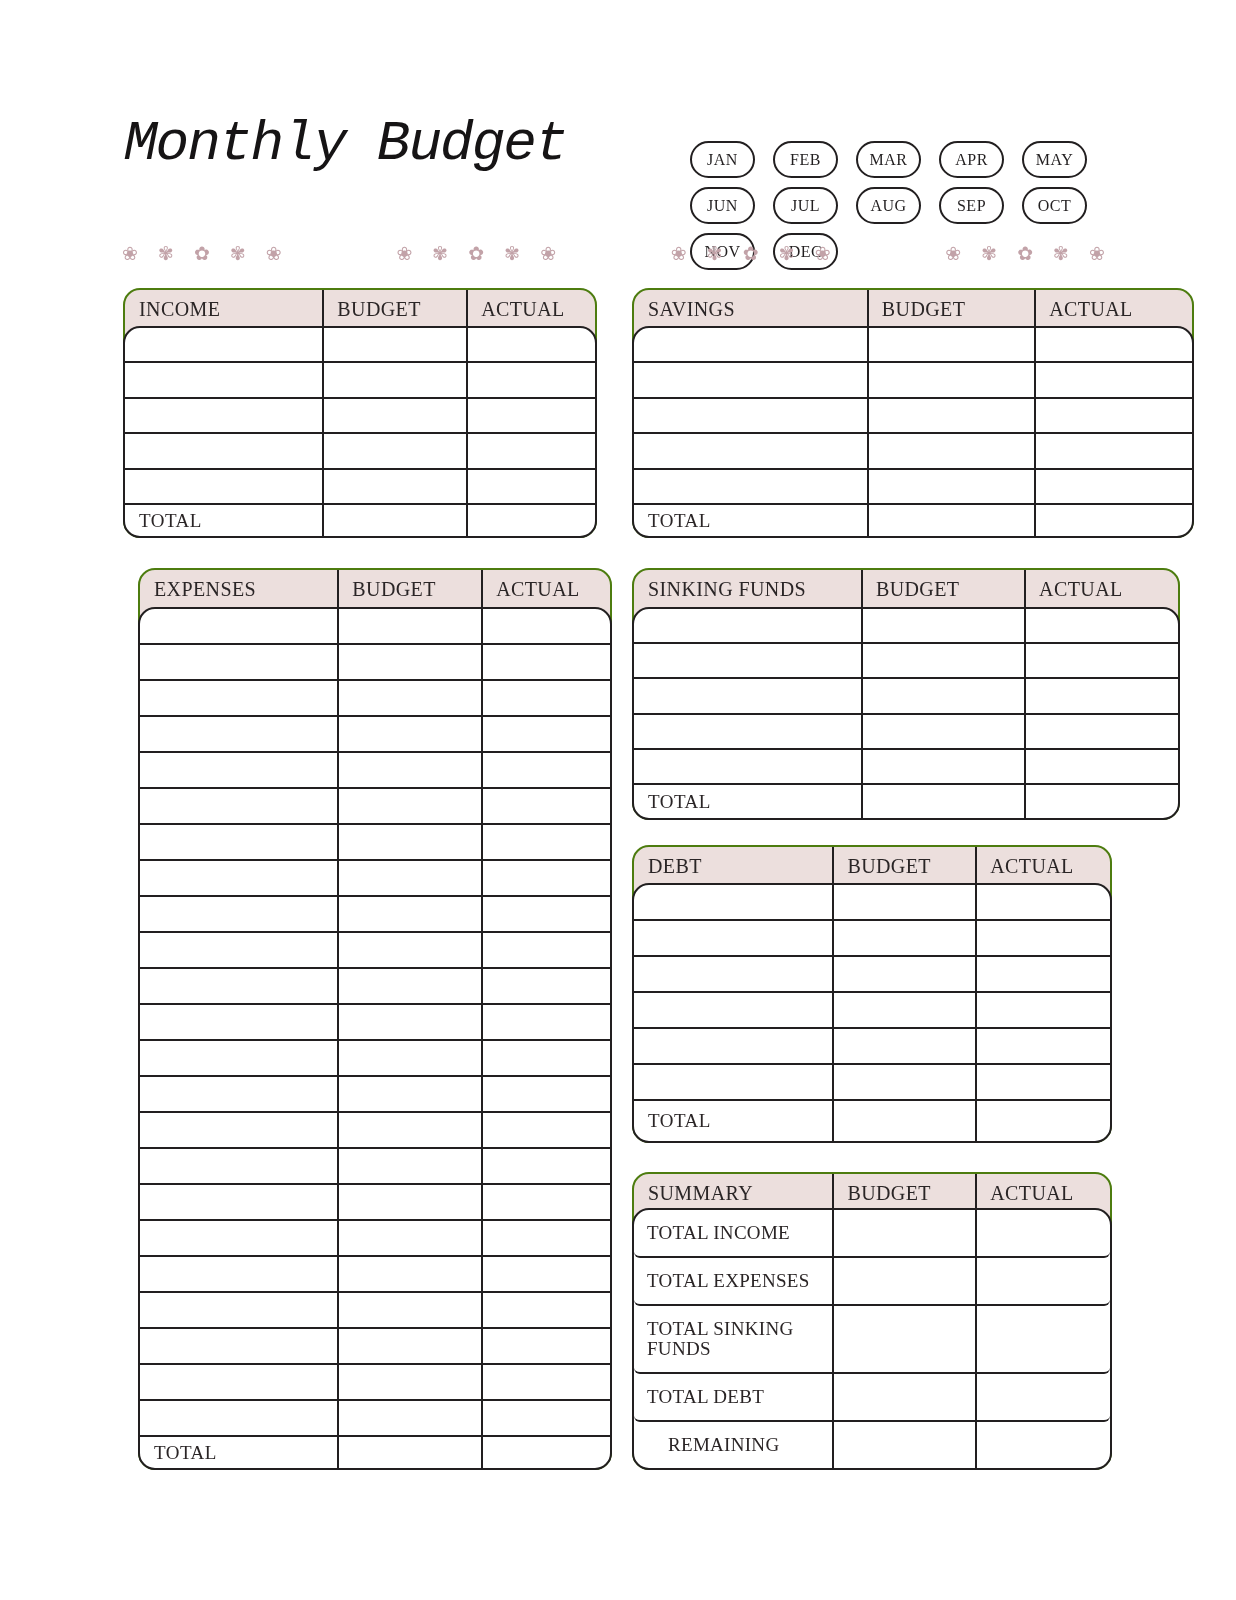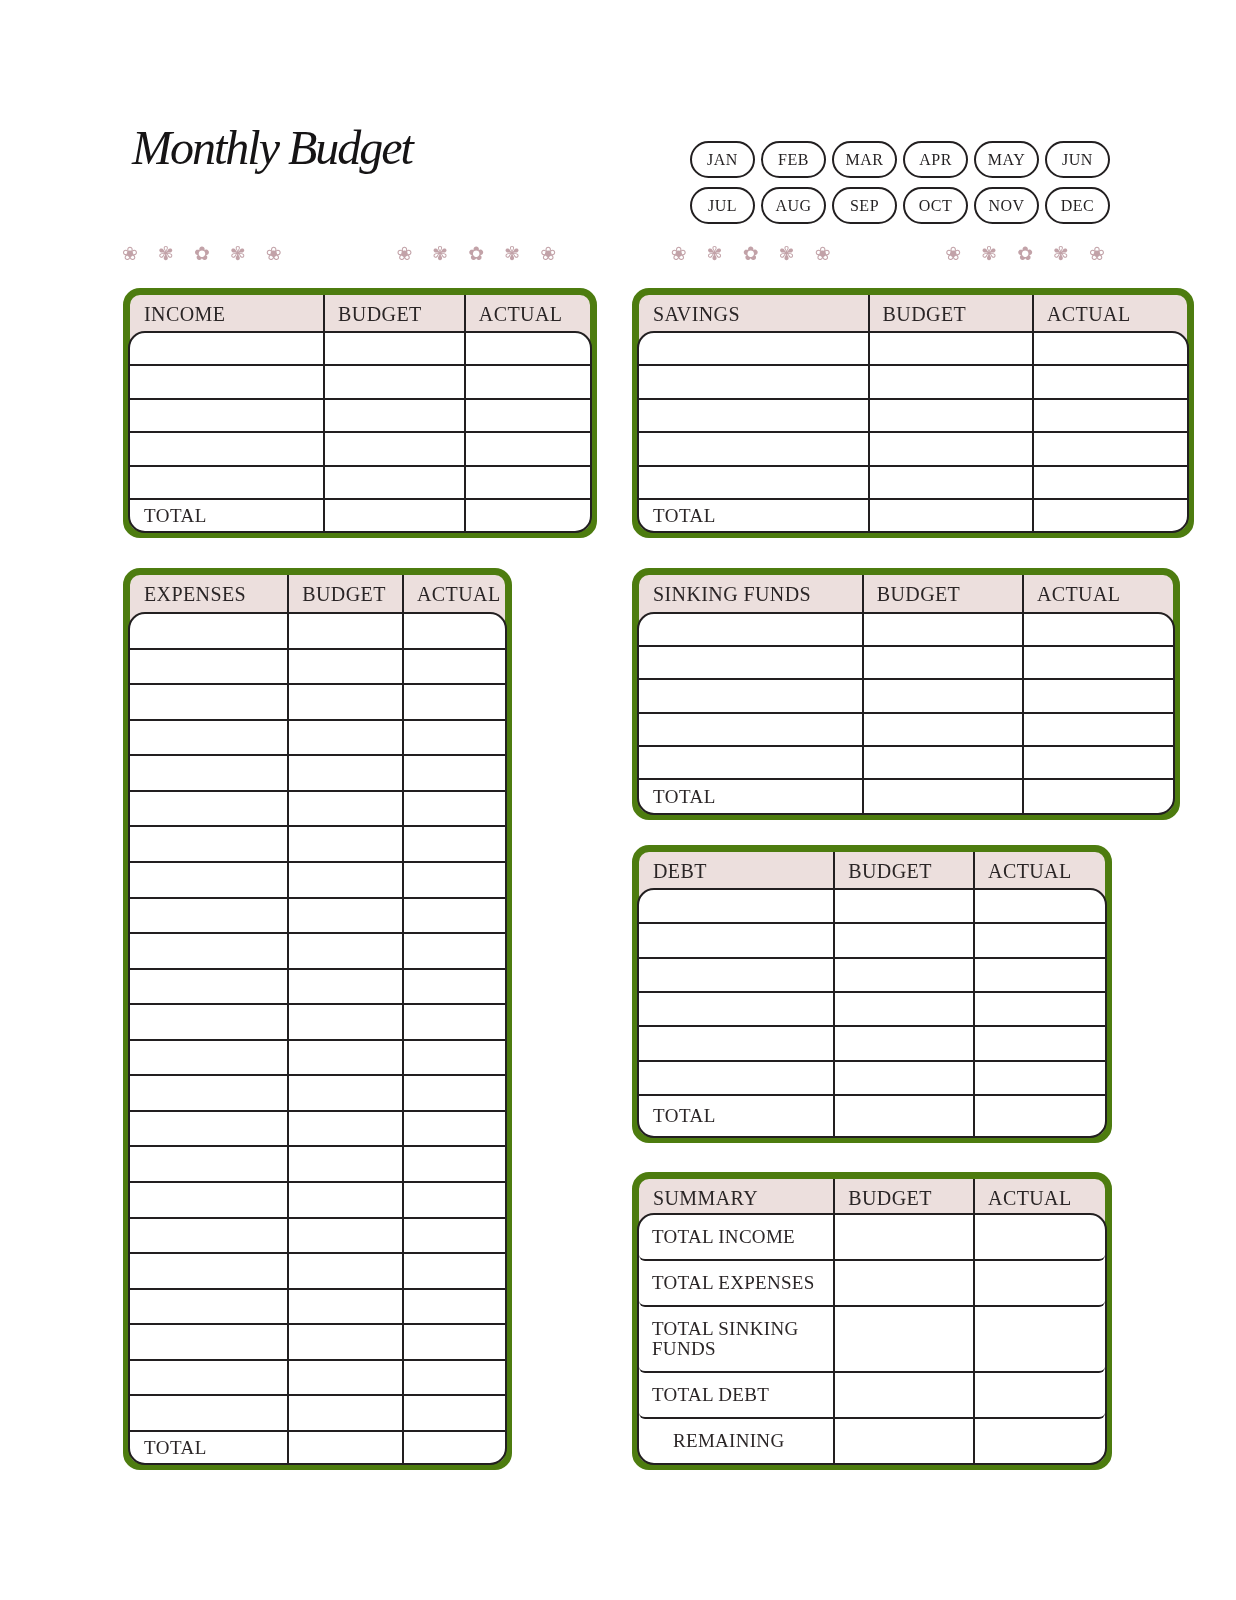--- a/index.html
+++ b/index.html
@@ -1,40 +1,40 @@
 <!DOCTYPE html>
 <html><head>
 <meta charset="utf-8">
 <style>
   html,body{margin:0;padding:0;background:#ffffff;}
   .page{position:relative;width:1236px;height:1600px;background:#ffffff;overflow:hidden;
         font-family:"Liberation Serif",serif;color:#272223;}
 
   
-  .title{position:absolute;left:124px;top:112px;margin:8px;
-         font-family:Liberation Serif, serif;font-style:italic;font-weight:500;
-         font-size:48px;letter-spacing:-2px;color:#161415;white-space:nowrap;}
+  .title{position:absolute;left:124px;top:112px;margin:0;
+         font-family:Liberation Mono, monospace;font-style:italic;font-weight:500;
+         font-size:56px;letter-spacing:-2px;color:#161415;white-space:nowrap;}
 
   
   .months{position:absolute;left:690px;top:141px;width:424px;
-          display:flex;flex-wrap:wrap;gap:9px 6px;}
+          display:flex;flex-wrap:wrap;gap:9px 18px;}
   .pill{width:65px;height:37px;box-sizing:border-box;border:2px solid #221f20;
         border-radius:19px;display:flex;align-items:center;justify-content:center;
         font-size:16px;letter-spacing:0.5px;color:#221f20;background:#fff;}
 
   
   .divider{position:absolute;left:122px;top:234px;width:990px;height:38px;
            display:flex;justify-content:space-between;align-items:center;
            font-family:"DejaVu Sans",sans-serif;font-size:19px;
            letter-spacing:7px;color:#c2a2a8;}
   .orn{white-space:nowrap;}
 
   
   .card{position:absolute;box-sizing:border-box;background:#ecdfdd;
-        border:7px solid #4d7c0f;border-radius:17px;}
+        border:2px solid #4d7c0f;border-radius:17px;}
   .hdr{position:absolute;top:0;left:0;right:0;height:38px;display:flex;
        align-items:center;z-index:3;}
   .hcell{box-sizing:border-box;padding-left:14px;font-size:20px;
          letter-spacing:0.4px;color:#2a2526;white-space:nowrap;overflow:hidden;}
   .left .hc1{width:42.2%;} .left .hc2{width:30.6%;} .left .hc3{flex:1;}
   .right .hc1{width:41.9%;} .right .hc2{width:30.0%;} .right .hc3{flex:1;}
 
   .tbody{position:absolute;left:-2px;right:-2px;bottom:-2px;box-sizing:border-box;
          background:#ffffff;border:2px solid #221f20;border-radius:17px;
          display:flex;flex-direction:column;z-index:1;overflow:hidden;}
@@ -52,21 +52,21 @@
           font-size:19px;letter-spacing:0.3px;line-height:1.06;color:#2a2526;}
 
   
   .vline{position:absolute;top:0;bottom:0;width:2px;background:#221f20;z-index:4;}
   .left .v1{left:calc(42.2% - 1px);} .left .v2{left:calc(72.8% - 1px);}
   .right .v1{left:calc(41.9% - 1px);} .right .v2{left:calc(71.9% - 1px);}
 
   
   .income-card  {left:123px;top:288px;width:474px;height:250px;}
   .savings-card {left:632px;top:288px;width:562px;height:250px;}
-  .expenses-card{left:123px;top:568px;width:389px;height:902px;}
+  .expenses-card{left:138px;top:568px;width:474px;height:902px;}
   .sinking-card {left:632px;top:568px;width:548px;height:252px;}
   .debt-card    {left:632px;top:845px;width:480px;height:298px;}
   .summary-card {left:632px;top:1172px;width:480px;height:298px;}
 </style>
 </head>
 <body>
 
 <div class="page">
 
   <h1 class="title">Monthly Budget</h1>

